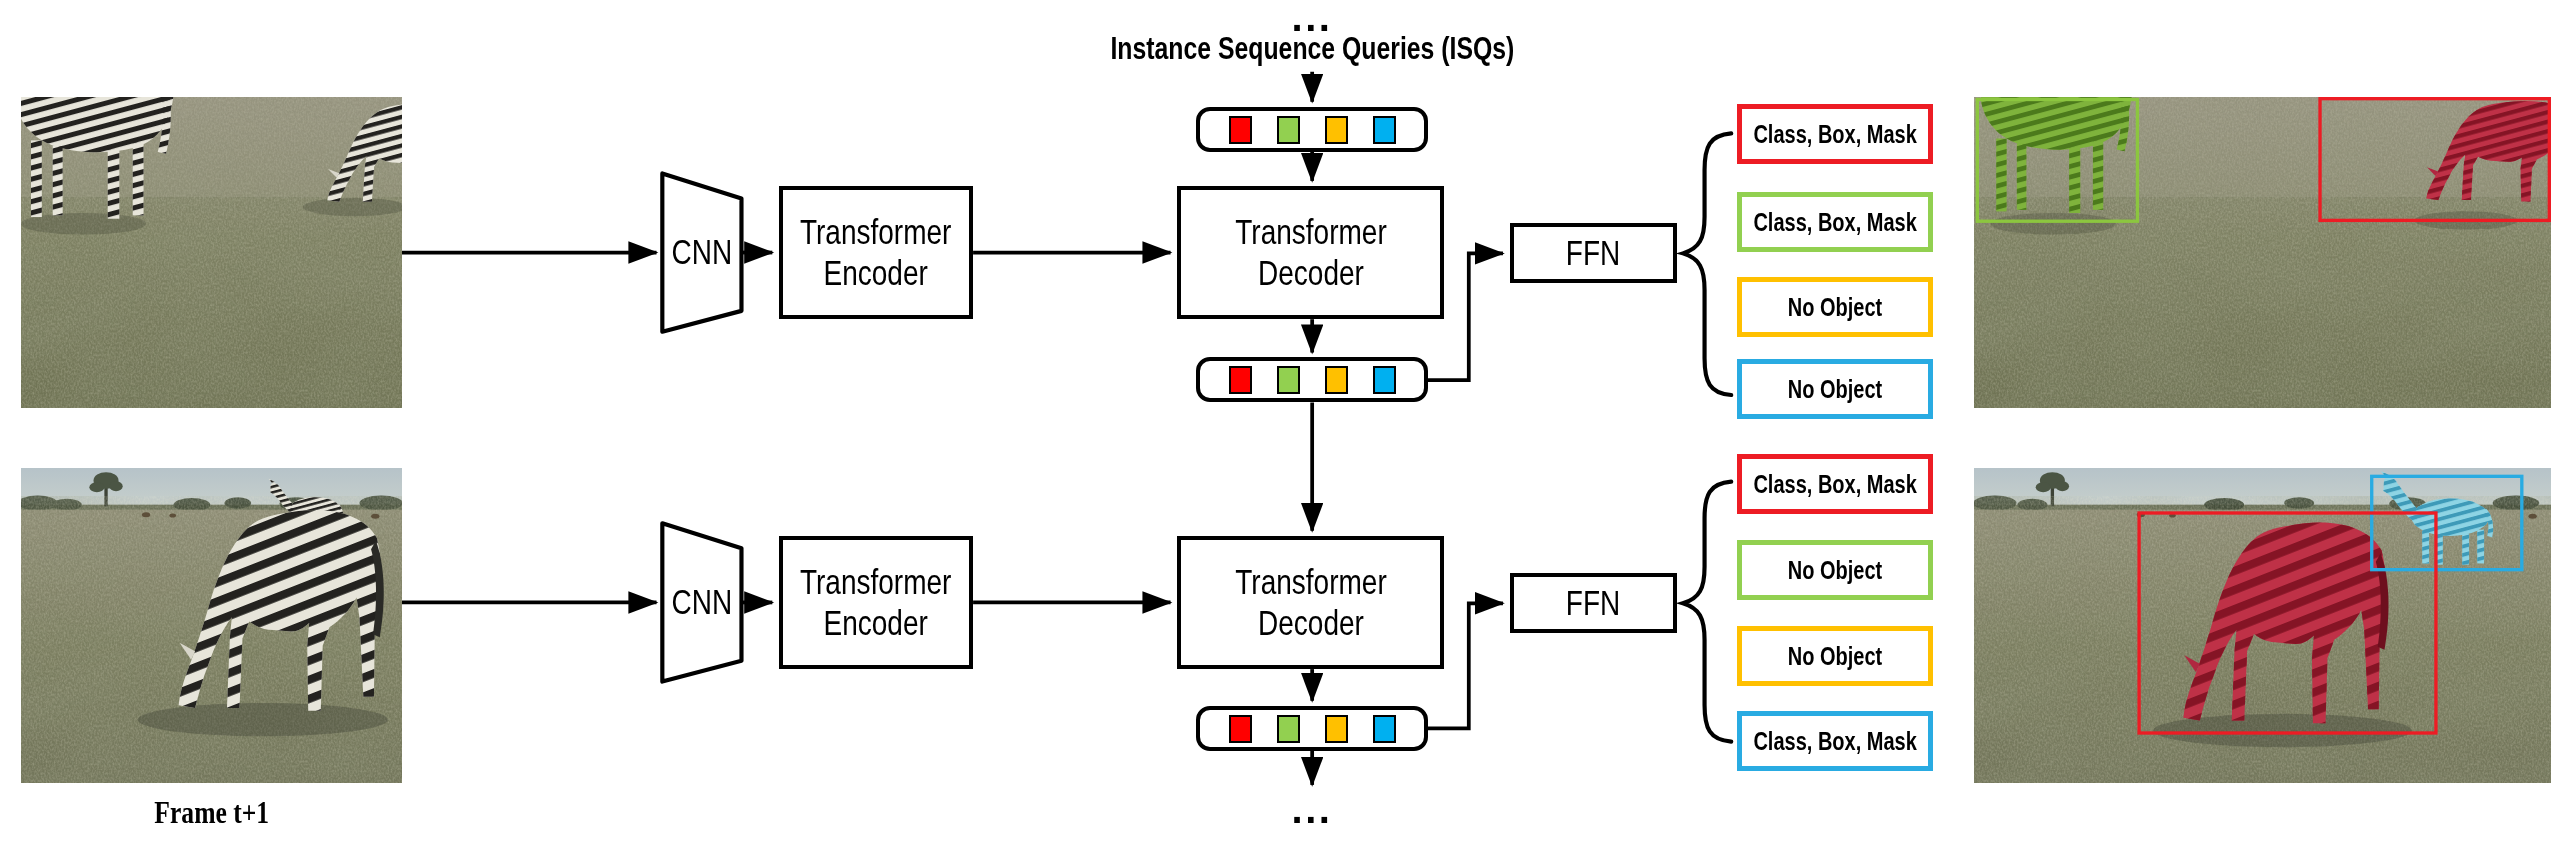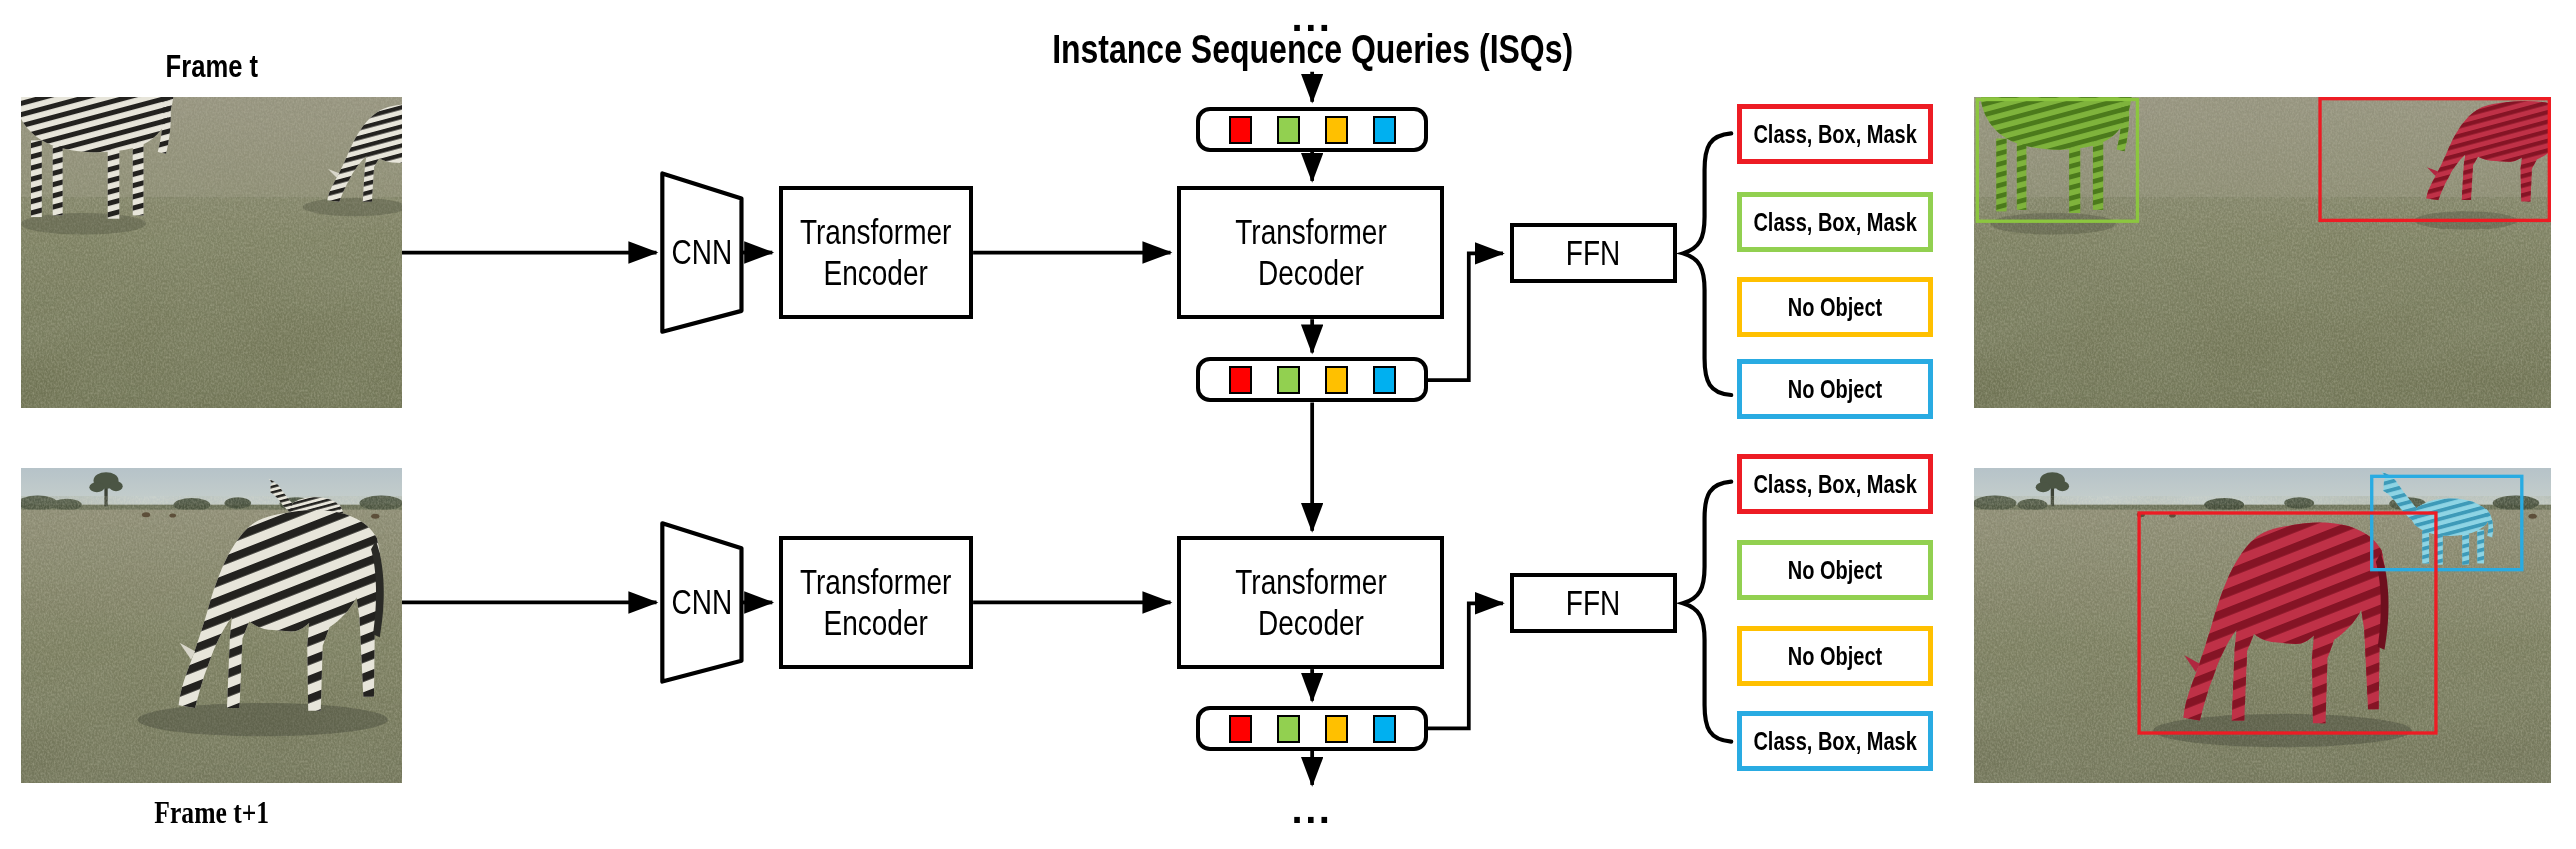--- a/index.html
+++ b/index.html
@@ -10,21 +10,21 @@
   .cond{display:inline-block;transform:scaleX(0.8);transform-origin:center;white-space:nowrap;}
   .condwrap{display:inline-block;transform:scaleX(0.8);transform-origin:center;}
   .nodebox{box-sizing:border-box;border:4.2px solid #000;background:#fff;font-size:35px;line-height:1.15;}
   .pill{box-sizing:border-box;border:4.2px solid #000;border-radius:14px;background:#fff;
         display:flex;align-items:center;justify-content:center;gap:25px;}
   .qsq{width:23px;height:28px;box-sizing:border-box;border:2.5px solid #000;}
   .q-red{background:#FF0000;} .q-green{background:#92D050;} .q-yellow{background:#FFC000;} .q-blue{background:#00B0F0;}
   .outbox{box-sizing:border-box;border:5.8px solid #000;background:#fff;font-size:25px;font-weight:bold;}
   .b-red{border-color:#ED1C24;} .b-green{border-color:#92D050;} .b-yellow{border-color:#FFC000;} .b-blue{border-color:#29ABE2;}
   .framelabel{font-size:32px;font-weight:bold;}
-  .isqlabel{font-size:40px;font-weight:bold;}
+  .isqlabel{font-size:31px;font-weight:bold;}
   .dots{font-size:40px;font-weight:bold;letter-spacing:2.5px;}
   .photo{position:absolute;overflow:hidden;background:#7e8163;}
   .photo svg{display:block;}
   #overlay{position:absolute;left:0;top:0;pointer-events:none;}
 </style>
 </head>
 <body>
 
 <div id="canvas">
 
@@ -120,23 +120,20 @@
     </g>
   </svg>
 
   <div class="abs flexc dots" style="left:1062px;top:0px;width:500px;height:35px;">
       <span>...</span>
     </div>
   <div class="abs flexc isqlabel" style="left:1021px;top:30px;width:583px;height:38px;">
       <span class="cond">Instance Sequence Queries (ISQs)</span>
     </div>
 
-  <div class="abs flexc framelabel" style="left:21px;top:47px;width:381px;height:38px;">
-      <span class="cond">Frame t</span>
-    </div>
   <div class="abs flexc framelabel" style="left:21px;top:793px;width:381px;height:38px;font-family:Liberation Serif, serif;">
       <span class="cond">Frame t+1</span>
     </div>
 
   <div class="photo" style="left:21px;top:97px;width:381px;height:311px;">
     <svg width="381" height="311" viewBox="0 0 457 373" preserveAspectRatio="none">
       <rect width="457" height="373" fill="url(#gGrass)"></rect>
       <rect width="457" height="373" filter="url(#fPatch)" opacity="0.5"></rect>
       <rect width="457" height="373" filter="url(#fGrain)" opacity="0.45"></rect>
       <rect width="457" height="120" fill="#a8a693" opacity="0.28"></rect>

